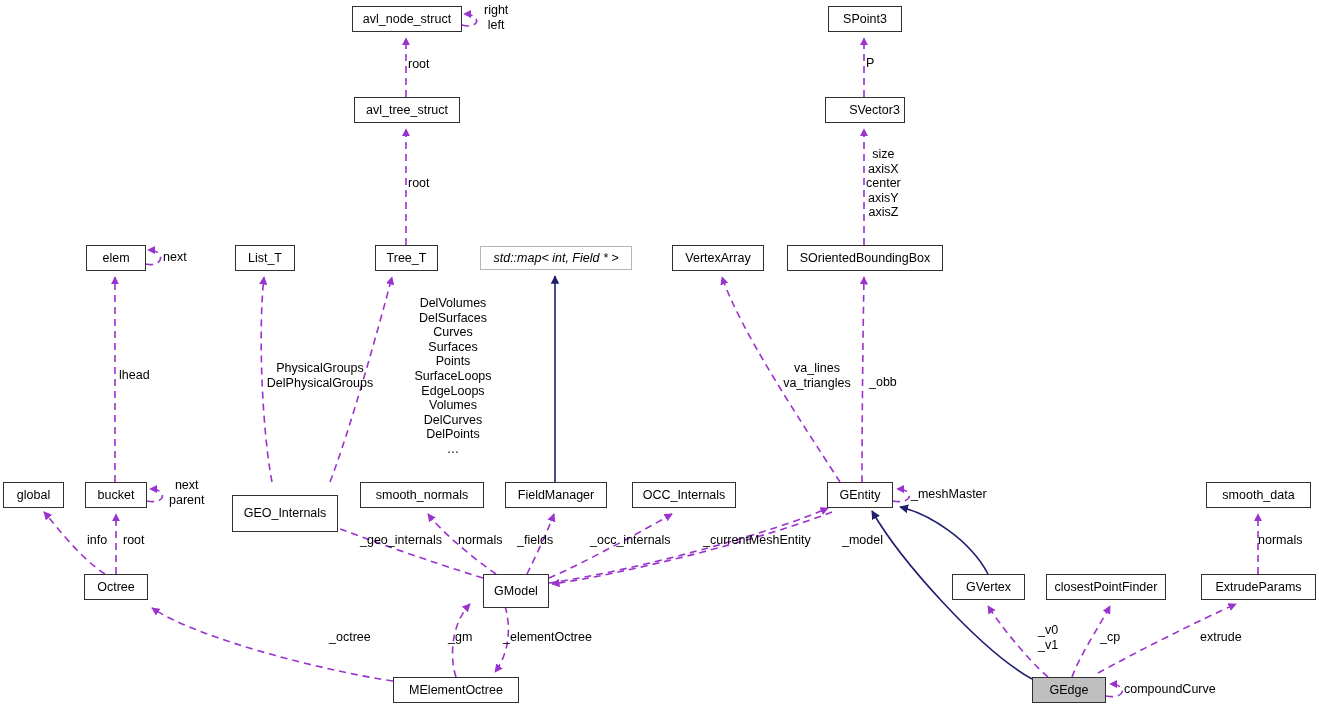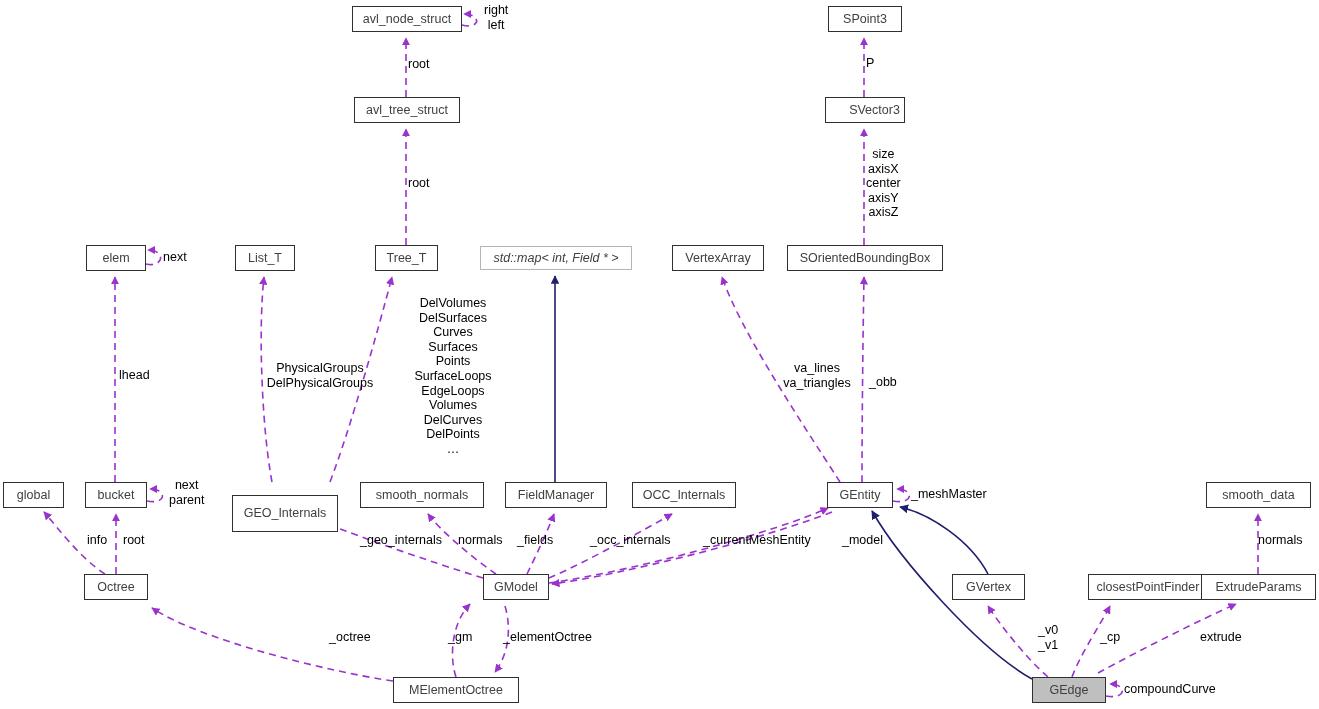--- a/index.html
+++ b/index.html
@@ -24,21 +24,21 @@
   }
   .node {
     position: absolute;
     box-sizing: border-box;
     background: #ffffff;
     border: 1px solid #303030;
     display: flex;
     align-items: center;
     justify-content: center;
     font-size: 12.5px;
-    color: #404040;
+    color: #000000;
     white-space: nowrap;
     line-height: 1;
   }
   .node.light {
     border: 1px solid #b5b5b5;
     font-style: italic;
   }
   .node.highlight {
     background: #bfbfbf;
     border: 1px solid #303030;
@@ -156,23 +156,23 @@
       <div class="node" style="left: 787px; top: 245px; width: 156px; height: 26px;">SOrientedBoundingBox</div>
       <div class="node" style="left: 3px; top: 482px; width: 61px; height: 26px;">global</div>
       <div class="node" style="left: 85px; top: 482px; width: 62px; height: 26px;">bucket</div>
       <div class="node" style="left: 232px; top: 495px; width: 106px; height: 37px;">GEO_Internals</div>
       <div class="node" style="left: 360px; top: 482px; width: 124px; height: 26px;">smooth_normals</div>
       <div class="node" style="left: 505px; top: 482px; width: 102px; height: 26px;">FieldManager</div>
       <div class="node" style="left: 632px; top: 482px; width: 104px; height: 26px;">OCC_Internals</div>
       <div class="node" style="left: 827px; top: 482px; width: 66px; height: 26px;">GEntity</div>
       <div class="node" style="left: 1206px; top: 482px; width: 105px; height: 26px;">smooth_data</div>
       <div class="node" style="left: 84px; top: 574px; width: 64px; height: 26px;">Octree</div>
-      <div class="node" style="left: 483px; top: 574px; width: 66px; height: 26px;">GModel</div>
+      <div class="node" style="left: 483px; top: 574px; width: 66px; height: 34px;">GModel</div>
       <div class="node" style="left: 952px; top: 574px; width: 73px; height: 26px;">GVertex</div>
-      <div class="node" style="left: 1088px; top: 574px; width: 120px; height: 26px;">closestPointFinder</div>
+      <div class="node" style="left: 1046px; top: 574px; width: 120px; height: 26px;">closestPointFinder</div>
       <div class="node" style="left: 1201px; top: 574px; width: 115px; height: 26px;">ExtrudeParams</div>
       <div class="node" style="left: 393px; top: 677px; width: 126px; height: 26px;">MElementOctree</div>
       <div class="node highlight" style="left: 1032px; top: 677px; width: 74px; height: 26px;">GEdge</div>
     </div>
   <div id="labels">
       <div class="edge-label left" style="top: 3px; left: 484px;">right
 left</div>
       <div class="edge-label left" style="top: 57px; left: 408px;">root</div>
       <div class="edge-label left" style="top: 56px; left: 866px;">P</div>
       <div class="edge-label left" style="top: 176px; left: 408px;">root</div>

